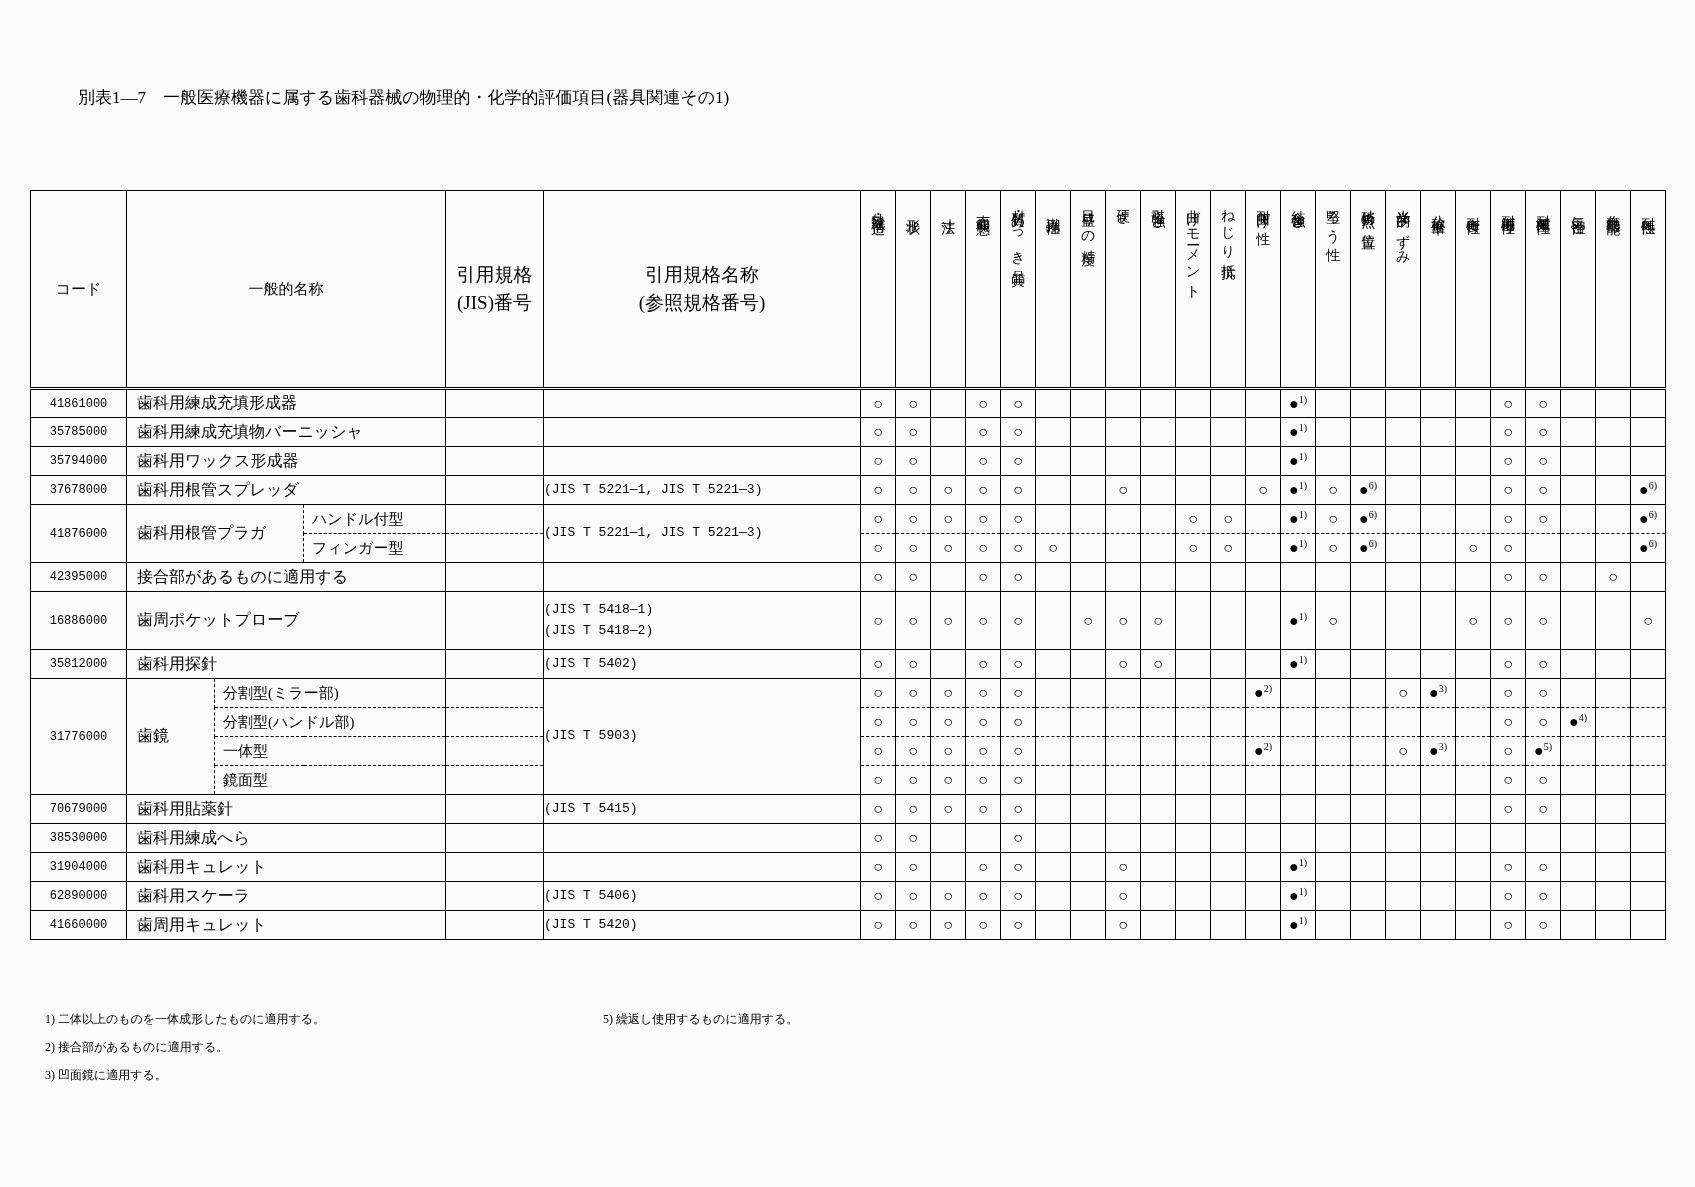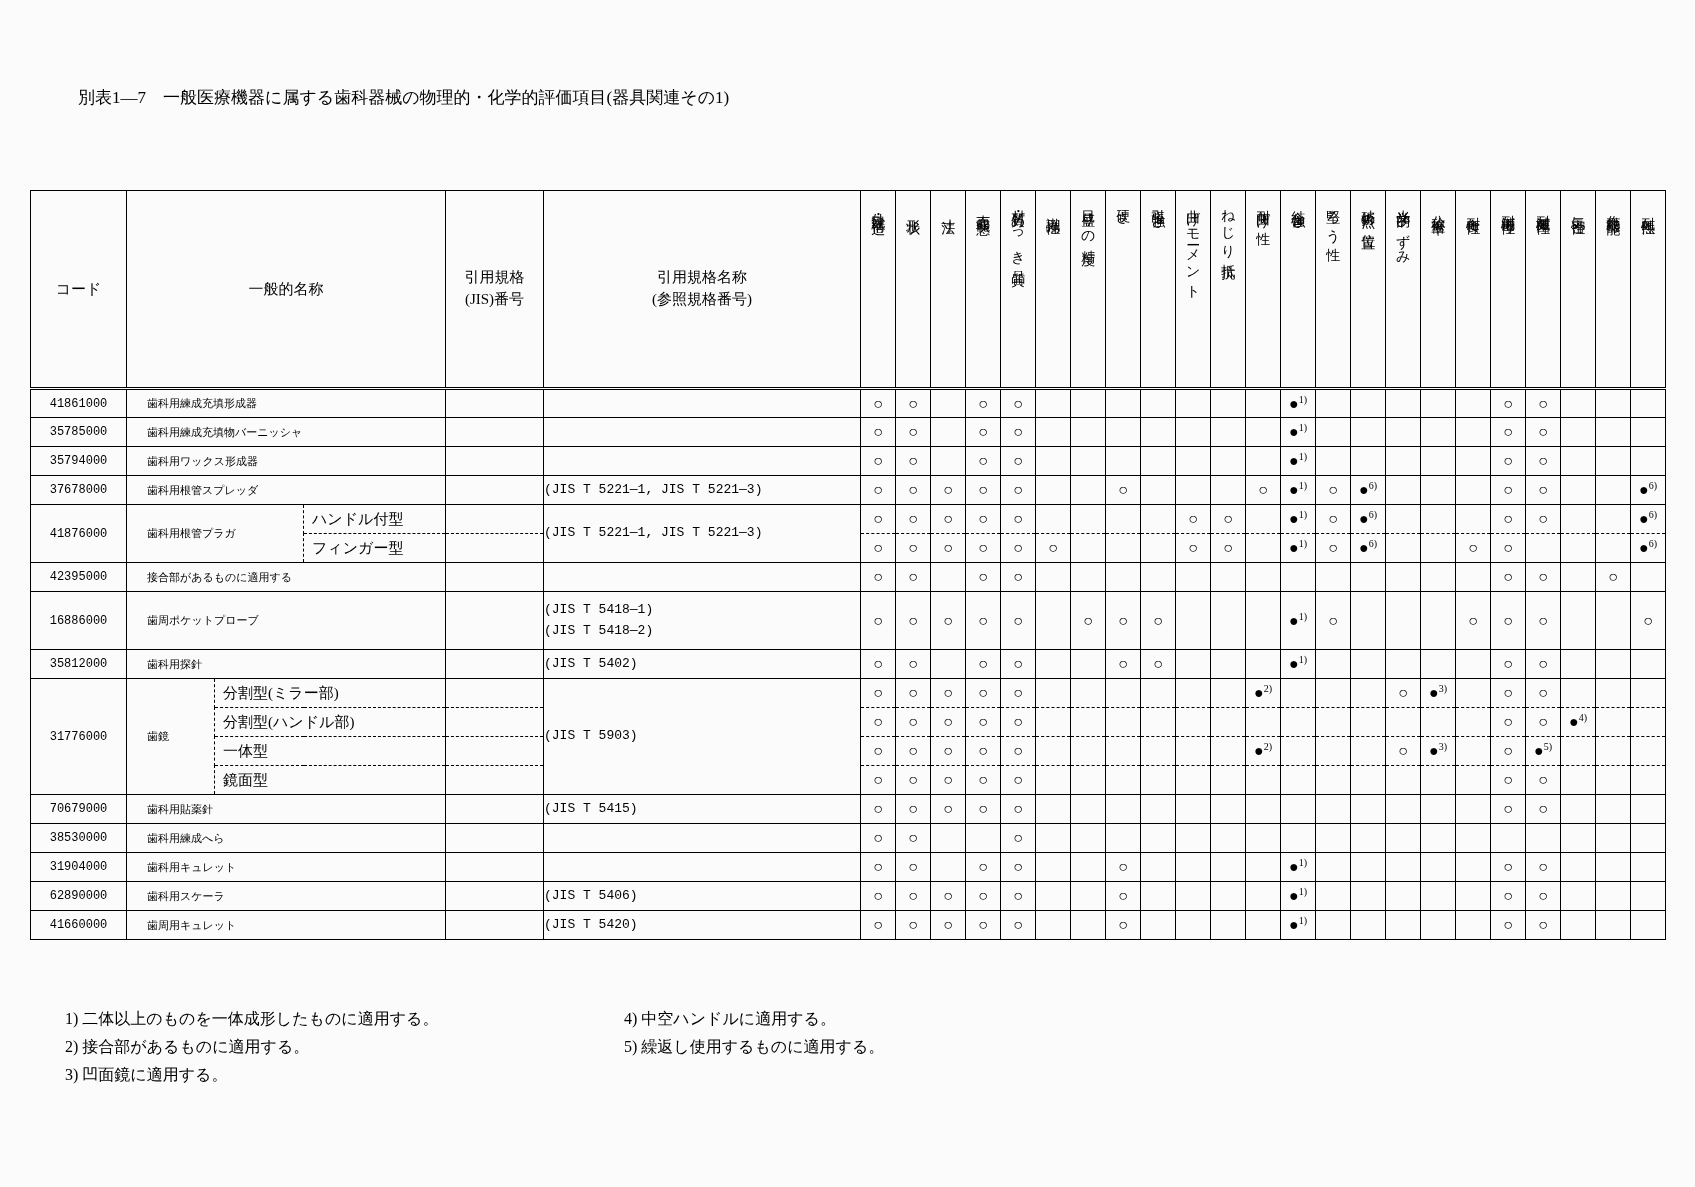--- a/index.html
+++ b/index.html
@@ -12,35 +12,35 @@
   .leg-b{display:inline-block;}
   table.eval{position:absolute;left:30px;top:190px;border-collapse:collapse;table-layout:fixed;
              border:1px solid #000;background:#fbfbfb;}
   th,td{box-sizing:border-box;border-right:1px solid #000;border-bottom:1px solid #000;
         padding:0;font-weight:normal;}
   thead tr{height:198px;}
   thead th{border-bottom:3px double #000;font-size:15px;vertical-align:middle;text-align:center;}
   thead th.vert-th{vertical-align:top;padding-top:8px;}
   .vert{display:inline-block;writing-mode:vertical-rl;text-orientation:upright;
         font-size:14px;letter-spacing:2px;line-height:1.1;}
-  .hdr-2line div{line-height:1.45;font-size:15px;}
+  .hdr-2line div{line-height:1.45;font-size:19px;}
   tbody tr{height:29px;}
   tbody tr.tall{height:58px;}
   td.code{text-align:center;font-family:"Liberation Mono","DejaVu Sans Mono",monospace;font-size:12px;}
-  td.name{padding-left:20px;font-size:11px;}
+  td.name{padding-left:10px;font-size:16px;}
   td.mainname{border-right:1px dashed #000;}
   td.subtype{padding-left:8px;font-size:15px;}
   td.jis{font-size:14px;}
   td.ref{text-align:left;font-family:"Liberation Mono","DejaVu Sans Mono",monospace;
          font-size:13px;vertical-align:middle;}
   td.ref div{line-height:1.6;}
   td.sym{text-align:center;font-size:16px;white-space:nowrap;line-height:1;}
   td.sym sup{font-size:10px;vertical-align:super;letter-spacing:0;}
   td.dashb{border-bottom:1px dashed #000;}
-  .footnotes{position:absolute;left:45px;top:1005px;font-size:16px;margin-left:20px;}
+  .footnotes{position:absolute;left:45px;top:1005px;font-size:12px;}
   .fn-col{display:inline-block;vertical-align:top;}
   .fn-left{width:555px;}
   .fn-item{height:28px;line-height:28px;white-space:nowrap;}
 </style>
 </head>
 <body>
 
 <div class="page">
   <div class="title">別表1—7　一般医療機器に属する歯科器械の物理的・化学的評価項目(器具関連その1)</div>
 
@@ -663,17 +663,16 @@
       </tbody>
   </table>
 
   <div class="footnotes">
     <div class="fn-col fn-left">
       <div class="fn-item">1) 二体以上のものを一体成形したものに適用する。</div>
       <div class="fn-item">2) 接合部があるものに適用する。</div>
       <div class="fn-item">3) 凹面鏡に適用する。</div>
     </div>
     <div class="fn-col">
-      <div class="fn-item">4) 中空ハンドルに適用する。</div>
       <div class="fn-item">5) 繰返し使用するものに適用する。</div>
     </div>
   </div>
 </div>
 
 </body></html>

